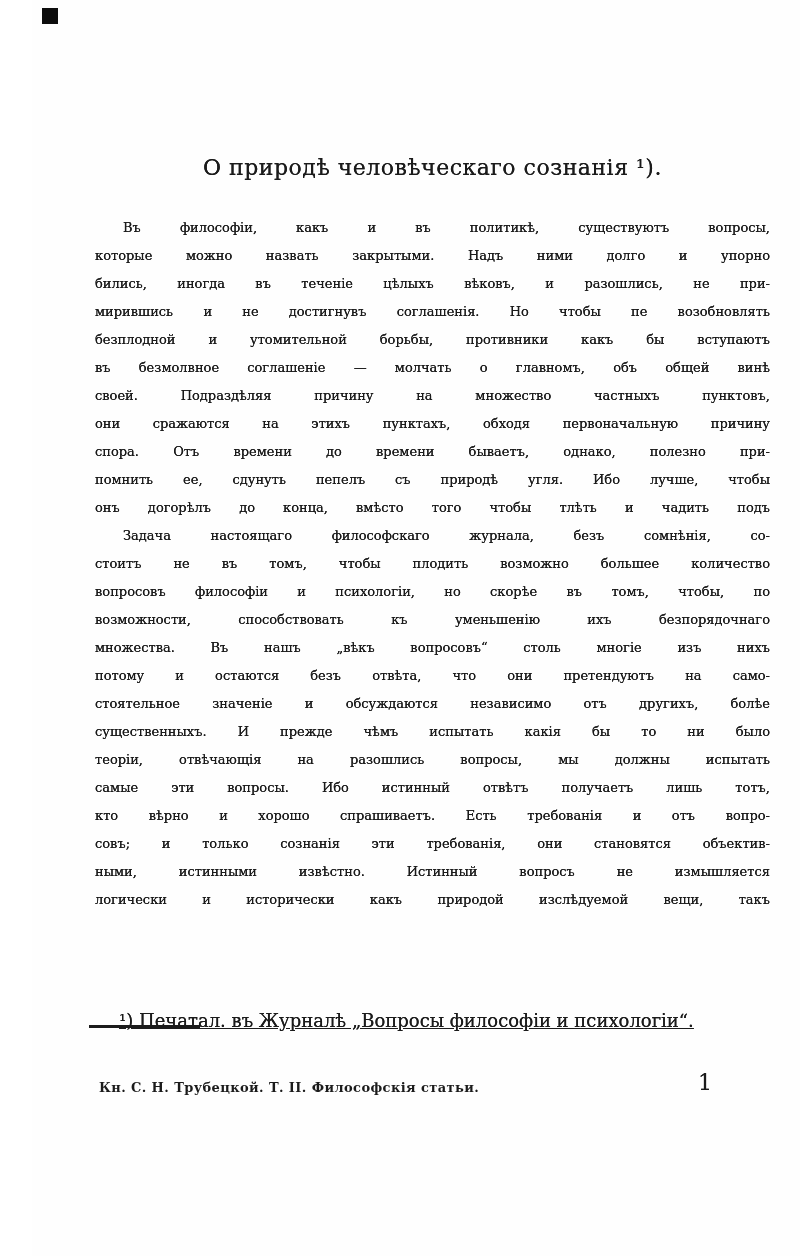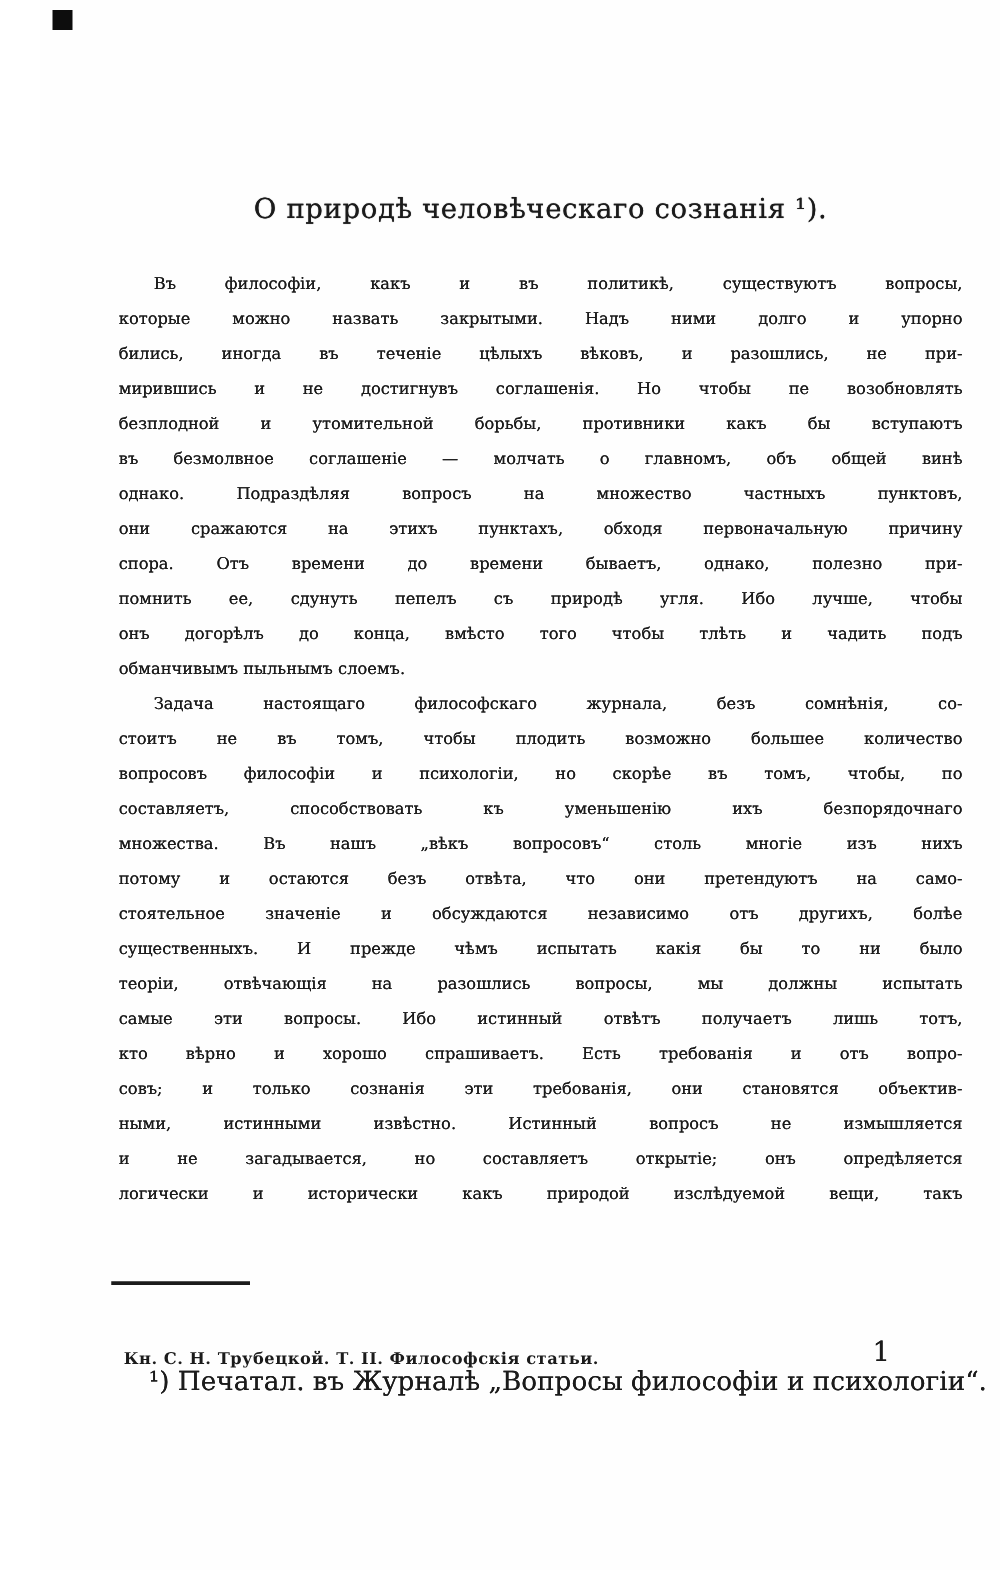--- a/index.html
+++ b/index.html
@@ -62,26 +62,27 @@
     position: absolute;
     left: 57px;
     top: 1025px;
     width: 111px;
     height: 3px;
     background: #1b1b1b;
   }
   .footnote {
     position: absolute;
     left: 87px;
-    top: 1092px;
+    top: 1008px;
     width: 640px;
-    font-size: 21px;
+    font-size: 18px;
     line-height: 26px;
     text-shadow: 0 0 0.5px currentColor;
     white-space: nowrap;
+    text-decoration: underline;
   }
   .footer-sig {
     position: absolute;
     left: 67px;
     top: 1079px;
     font-size: 13px;
     font-weight: bold;
     letter-spacing: 0.4px;
     line-height: 18px;
     white-space: nowrap;
@@ -104,40 +105,38 @@
 
   <h1 class="title">О природѣ человѣческаго сознанія ¹).</h1>
 
   <div class="body-text" id="body-text">
       <div class="line first">Въ философіи, какъ и въ политикѣ, существуютъ вопросы,</div>
       <div class="line">которые можно назвать закрытыми.  Надъ ними долго и упорно</div>
       <div class="line">бились, иногда въ теченіе цѣлыхъ вѣковъ, и разошлись, не при-</div>
       <div class="line">мирившись и не достигнувъ соглашенія. Но чтобы пе возобновлять</div>
       <div class="line">безплодной и утомительной борьбы, противники какъ бы вступаютъ</div>
       <div class="line">въ безмолвное соглашеніе — молчать о главномъ, объ общей винѣ</div>
-      <div class="line">однако.  Подраздѣляя вопросъ на множество частныхъ пунктовъ,</div>
+      <div class="line">своей.  Подраздѣляя причину на множество частныхъ пунктовъ,</div>
       <div class="line">они сражаются на этихъ пунктахъ, обходя первоначальную причину</div>
       <div class="line">спора.  Отъ времени до времени бываетъ, однако, полезно при-</div>
       <div class="line">помнить ее, сдунуть пепелъ съ природѣ угля. Ибо лучше, чтобы</div>
       <div class="line">онъ догорѣлъ до конца, вмѣсто того чтобы тлѣть и чадить подъ</div>
-      <div class="line last">обманчивымъ пыльнымъ слоемъ.</div>
       <div class="line first">Задача настоящаго философскаго журнала, безъ сомнѣнія, со-</div>
       <div class="line">стоитъ не въ томъ, чтобы плодить возможно большее количество</div>
       <div class="line">вопросовъ философіи и психологіи, но скорѣе въ томъ, чтобы, по</div>
-      <div class="line">составляетъ, способствовать къ уменьшенію ихъ безпорядочнаго</div>
+      <div class="line">возможности, способствовать къ уменьшенію ихъ безпорядочнаго</div>
       <div class="line">множества.  Въ нашъ „вѣкъ вопросовъ“ столь многіе изъ нихъ</div>
       <div class="line">потому и остаются безъ отвѣта, что они претендуютъ на само-</div>
       <div class="line">стоятельное значеніе и обсуждаются независимо отъ другихъ, болѣе</div>
       <div class="line">существенныхъ.  И прежде чѣмъ испытать какія бы то ни было</div>
       <div class="line">теоріи, отвѣчающія на разошлись вопросы, мы должны испытать</div>
       <div class="line">самые эти вопросы.  Ибо истинный отвѣтъ получаетъ лишь тотъ,</div>
       <div class="line">кто вѣрно и хорошо спрашиваетъ.  Есть требованія и отъ вопро-</div>
       <div class="line">совъ; и только сознанія эти требованія, они становятся объектив-</div>
       <div class="line">ными, истинными извѣстно.  Истинный вопросъ не измышляется</div>
-      <div class="line">и не загадывается, но составляетъ открытіе; онъ опредѣляется</div>
       <div class="line">логически и исторически какъ природой изслѣдуемой вещи, такъ</div>
     </div>
 
   <div class="footnote-rule"></div>
 
   <div class="footnote">¹) Печатал. въ Журналѣ „Вопросы философіи и психологіи“.</div>
 
   <div class="footer-sig">Кн. С. Н. Трубецкой. Т. II. Философскія статьи.</div>
 
   <div class="page-number">1</div>

